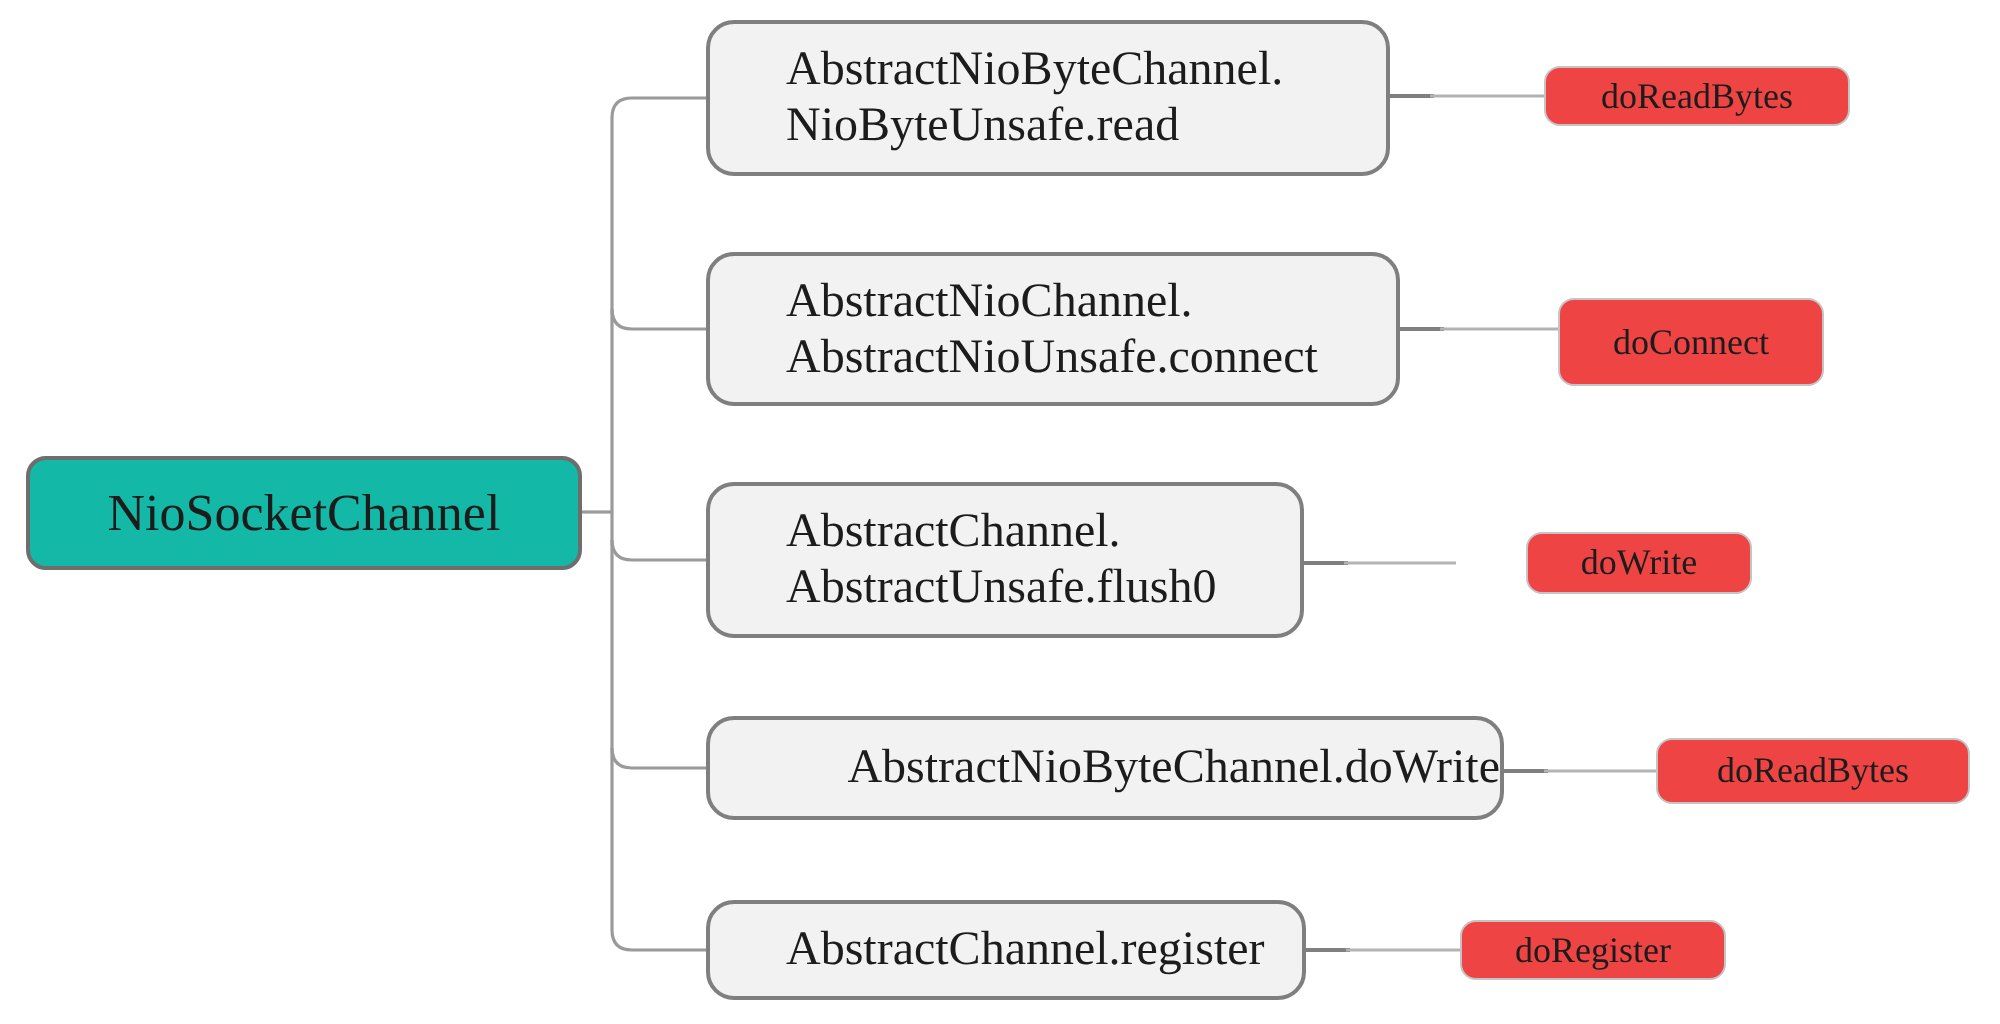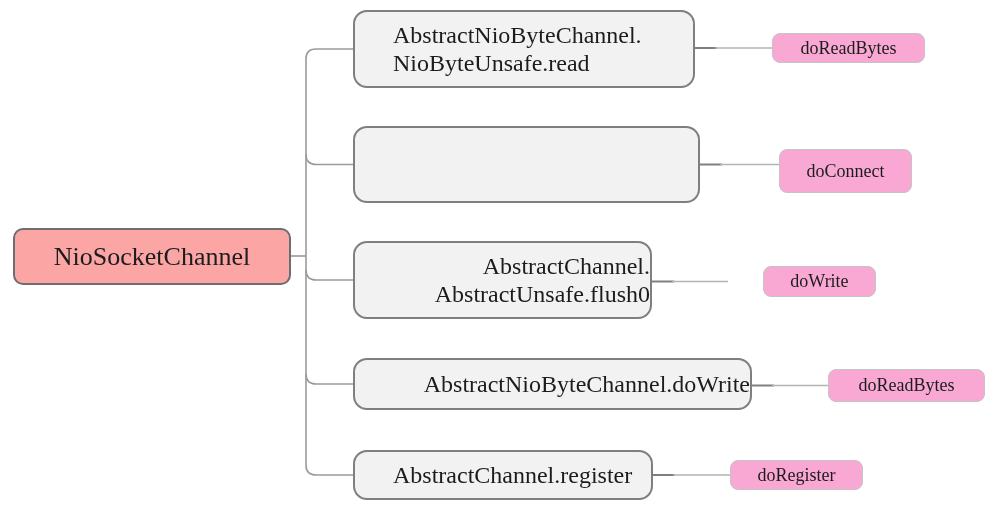--- a/index.html
+++ b/index.html
@@ -15,31 +15,31 @@
   #connectors path.stub{stroke:#7f7f7f;stroke-width:2;}
   #connectors path.wire{stroke:#b3b3b3;stroke-width:1.4;}
   .node{
     position:absolute;box-sizing:border-box;
     background:#f2f2f2;color:#1c1c1c;
     display:flex;flex-direction:column;justify-content:center;
   }
   .node.root{
     border:2px solid #6e6e6e;border-radius:10px;
     font-size:26px;align-items:center;text-align:center;
-    background:#fca5a5;
+    background:#14b8a6;
   }
   .node.mid{
     border:2px solid #7f7f7f;border-radius:14px;
     font-size:24px;line-height:28px;
     padding-left:38px;text-align:left;
   }
   .node.leaf{
     border:1.4px solid #c4c4c4;border-radius:8px;
     font-size:18px;align-items:center;text-align:center;
-    background:#f9a8d4;
+    background:#ef4444;
   }
   .mid .ln{white-space:nowrap;}
 </style>
 </head>
 <body>
 
 <div class="stage">
   <svg id="connectors" xmlns="http://www.w3.org/2000/svg" viewBox="0 0 1000 512">
       <path d="M 291 256 H 306" class="trunk"></path>
       <path d="M 306 59 V 465" class="trunk"></path>
@@ -66,25 +66,27 @@
 
   <div id="branch-nodes">
       <div class="node mid" style="left: 353px; top: 10px; width: 342px; height: 78px;">
         <div class="ln">AbstractNioByteChannel.</div>
         <div class="ln">NioByteUnsafe.read</div>
       </div>
       <div class="node leaf" style="left: 772px; top: 33px; width: 153px; height: 30px;">
         <span>doReadBytes</span>
       </div>
       <div class="node mid" style="left: 353px; top: 126px; width: 347px; height: 77px;">
+        <div class="ln">AbstractNioChannel.</div>
+        <div class="ln">AbstractNioUnsafe.connect</div>
       </div>
       <div class="node leaf" style="left: 779px; top: 149px; width: 133px; height: 44px;">
         <span>doConnect</span>
       </div>
-      <div class="node mid" style="left: 353px; top: 241px; width: 299px; height: 78px; text-align: right;">
+      <div class="node mid" style="left: 353px; top: 241px; width: 299px; height: 78px;">
         <div class="ln">AbstractChannel.</div>
         <div class="ln">AbstractUnsafe.flush0</div>
       </div>
       <div class="node leaf" style="left: 763px; top: 266px; width: 113px; height: 31px;">
         <span>doWrite</span>
       </div>
       <div class="node mid" style="left: 353px; top: 358px; width: 399px; height: 52px; text-align: right;">
         <div class="ln">AbstractNioByteChannel.doWrite</div>
       </div>
       <div class="node leaf" style="left: 828px; top: 369px; width: 157px; height: 33px;">

